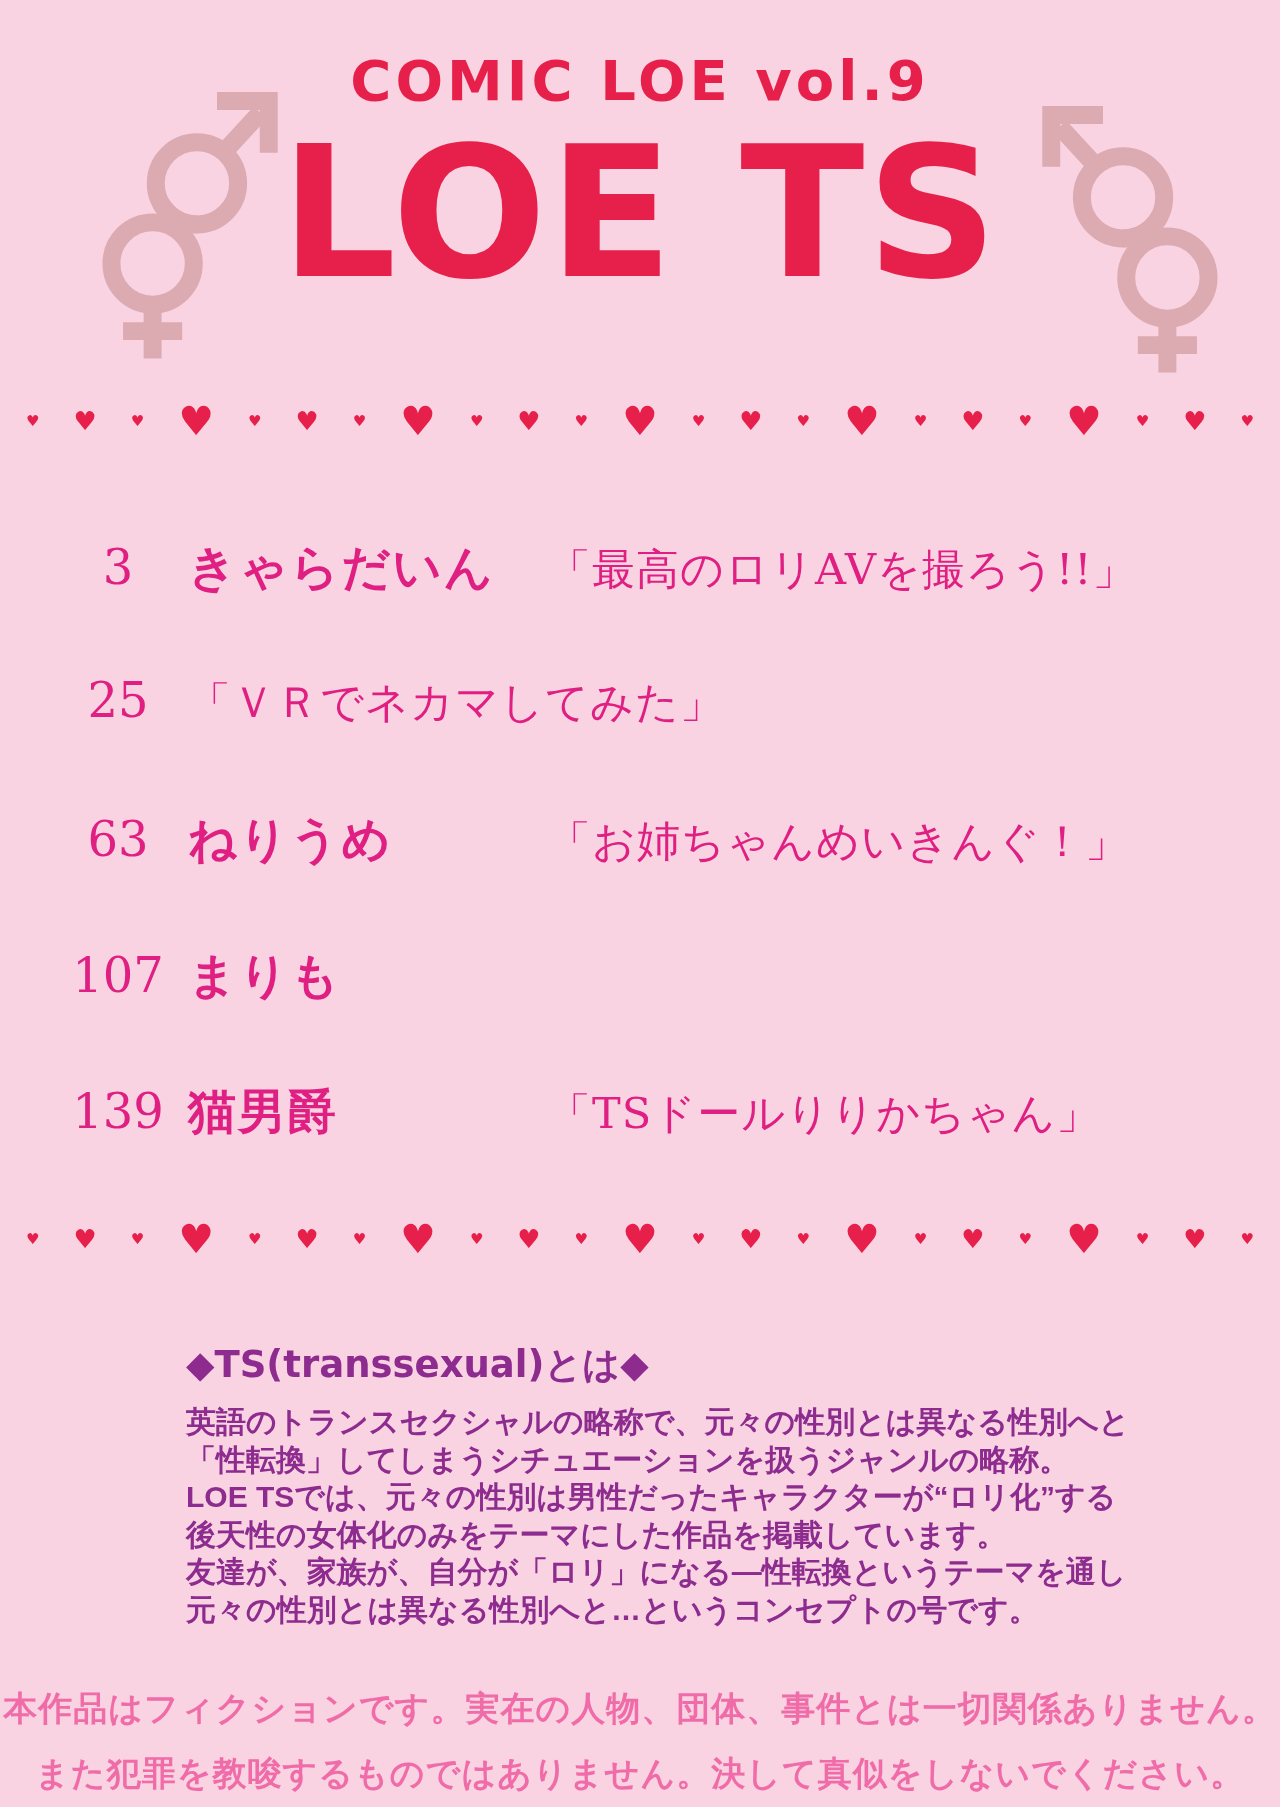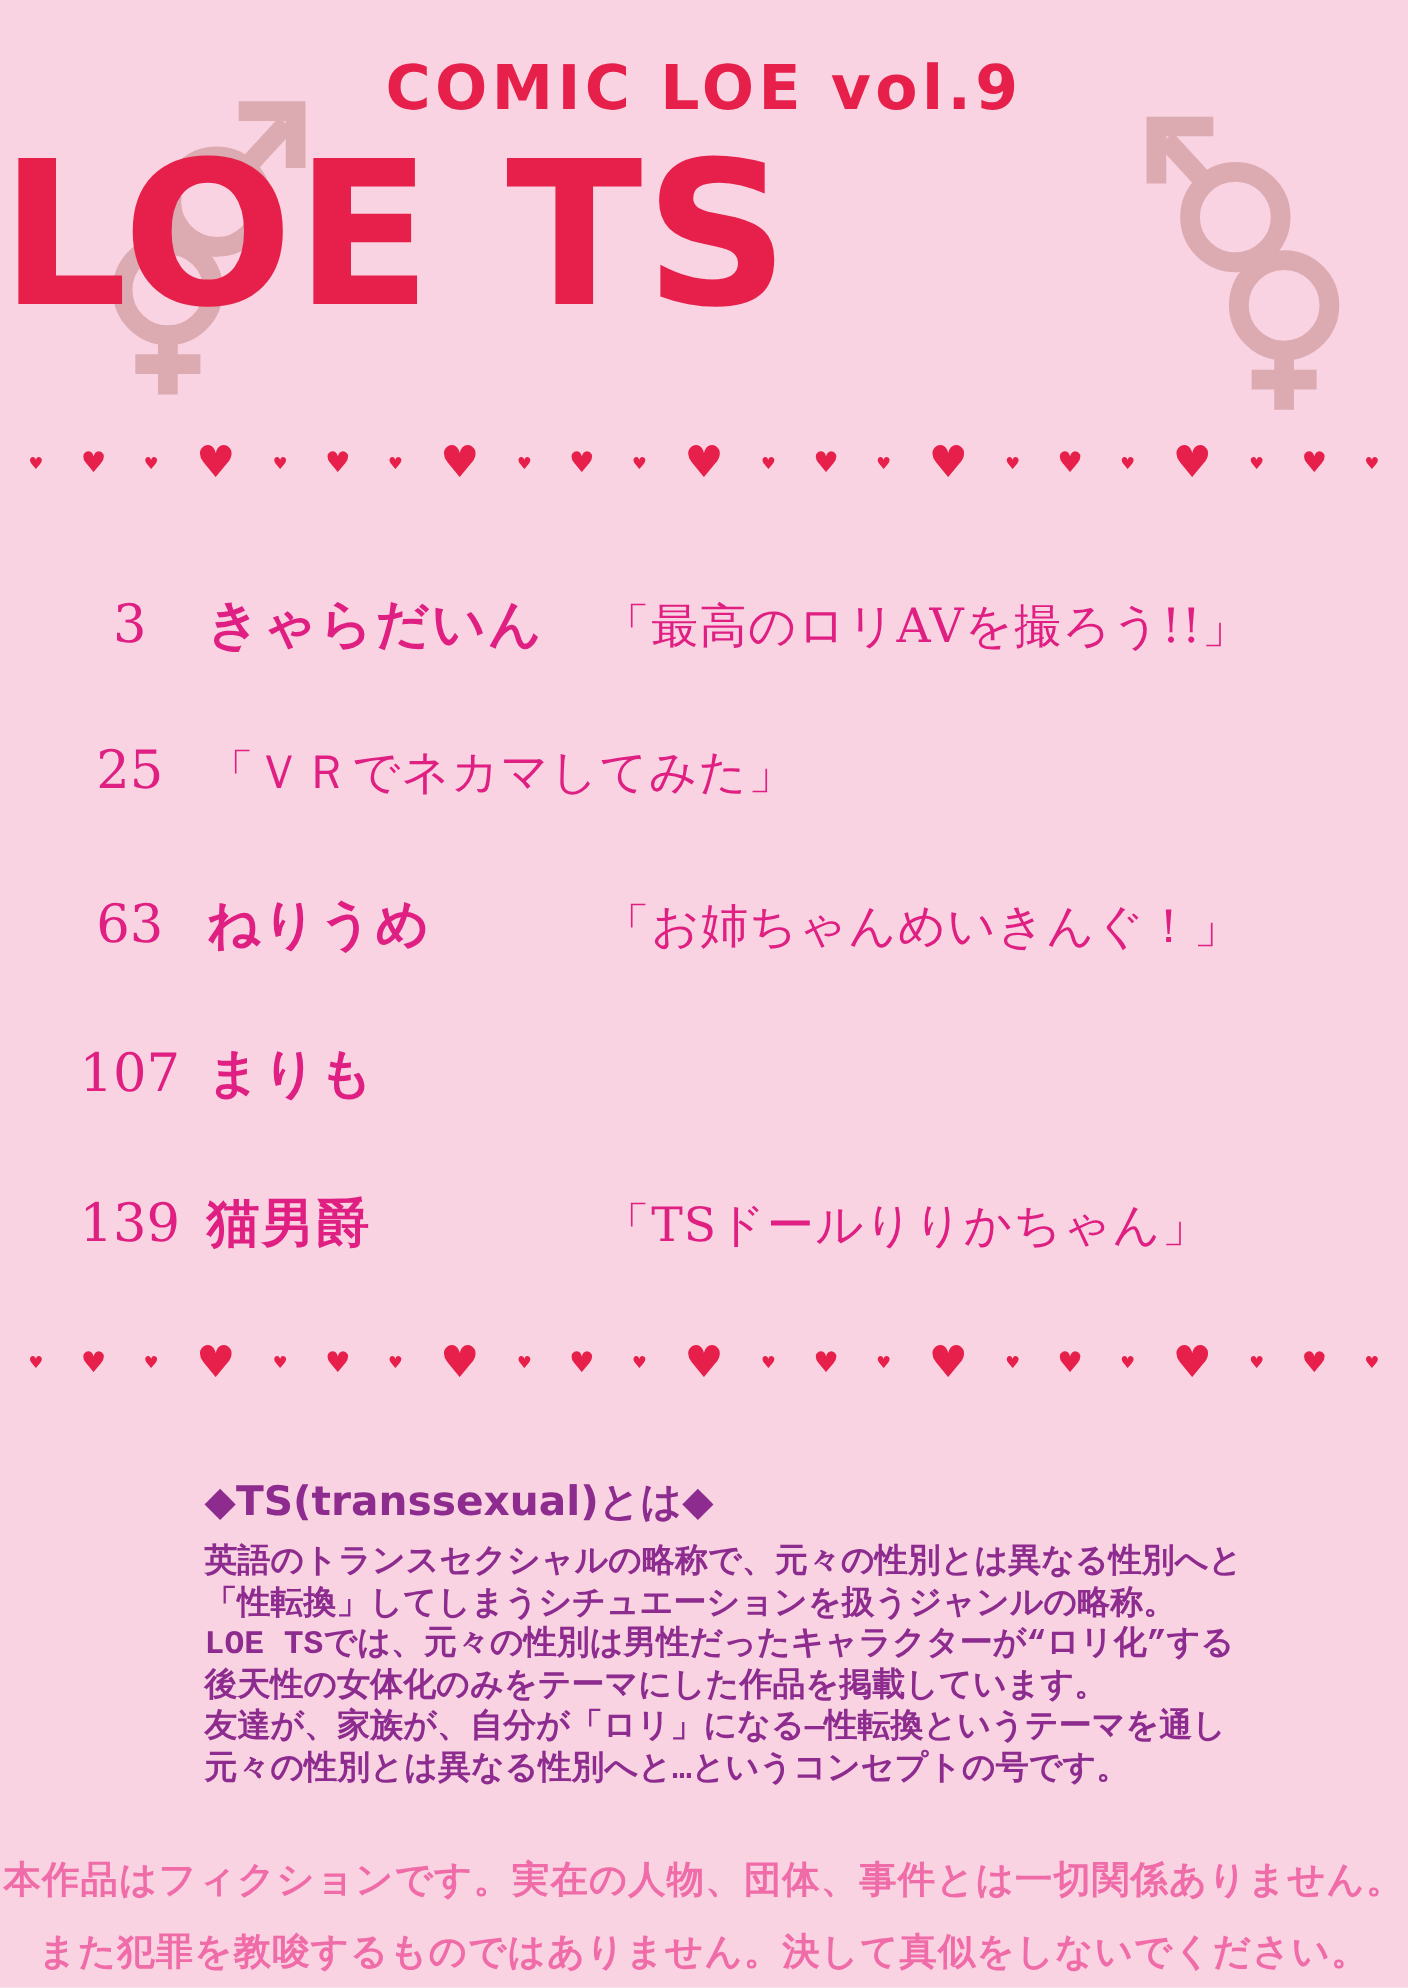--- a/index.html
+++ b/index.html
@@ -18,21 +18,21 @@
     text-align:center;
     font-size:56px;
     font-weight:900;
     letter-spacing:4px;
     color:#e6204a;
     font-family:"DejaVu Sans", sans-serif;
   }
   .volume-title{
     position:absolute;
     top:118px; left:0; right:0;
-    text-align:left;
+    text-align:center;
     font-size:182px;
     line-height:1.05;
     font-weight:900;
     letter-spacing:2px;
     color:#e6204a;
     font-family:"DejaVu Sans", sans-serif;
   }
   
   .ornament{position:absolute;width:262px;height:285px;}
   .ornament svg{width:100%;height:100%;}
@@ -89,21 +89,21 @@
     margin:0 0 13px 0;
     font-size:37px;
     font-weight:bold;
     font-family:"DejaVu Sans", sans-serif;
   }
   .explainer-line{
     margin:0;
     font-size:30px;
     line-height:37.5px;
     font-weight:bold;
-    font-family:Liberation Mono, monospace;
+    font-family:Liberation Sans, sans-serif;
   }
   
   .page-footer{
     position:absolute;
     top:1686px; left:0; right:0;
     text-align:center;
     color:#f06ca8;
   }
   .footer-line{
     margin:0 0 19px 0;

